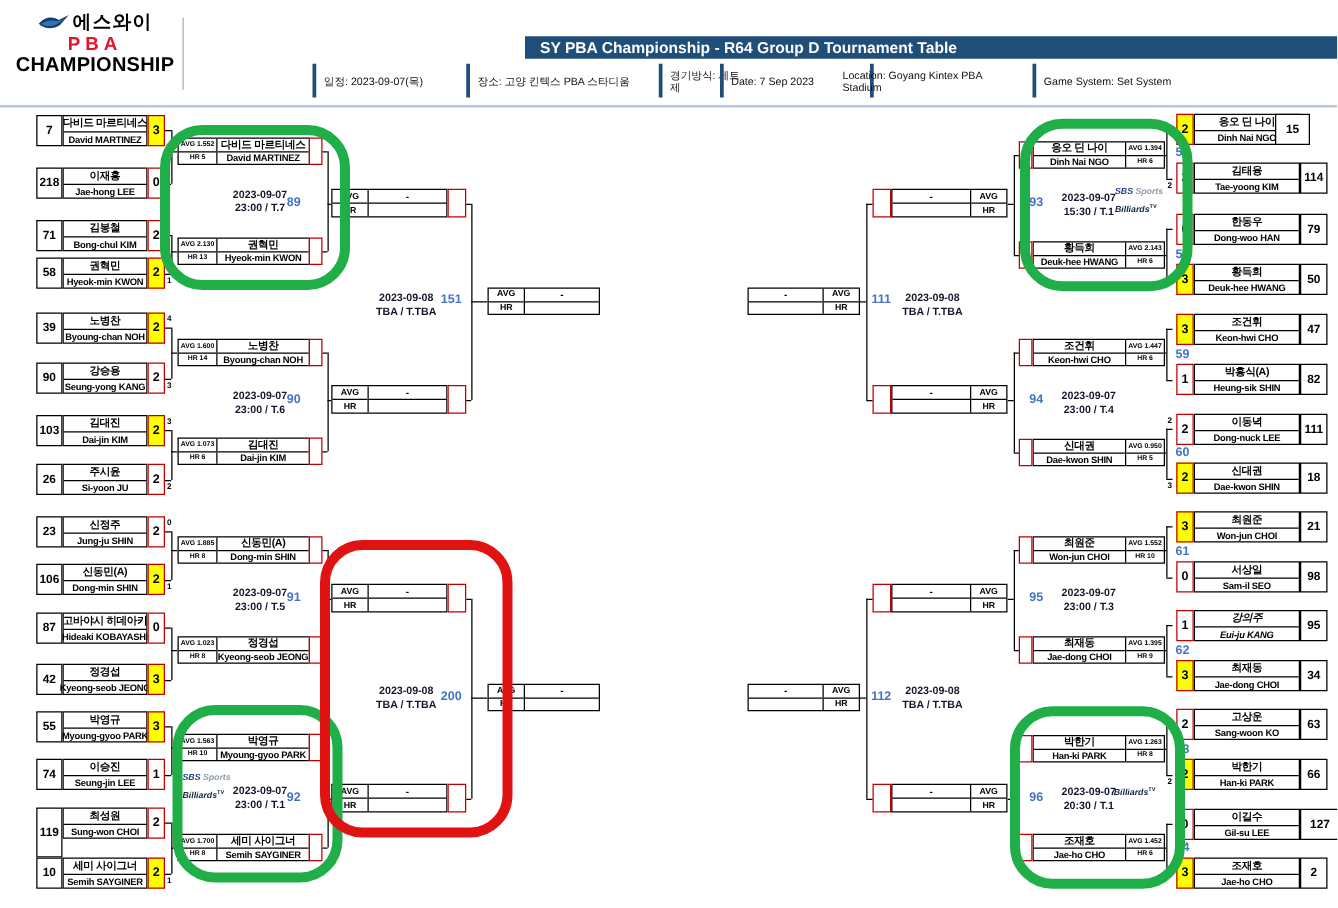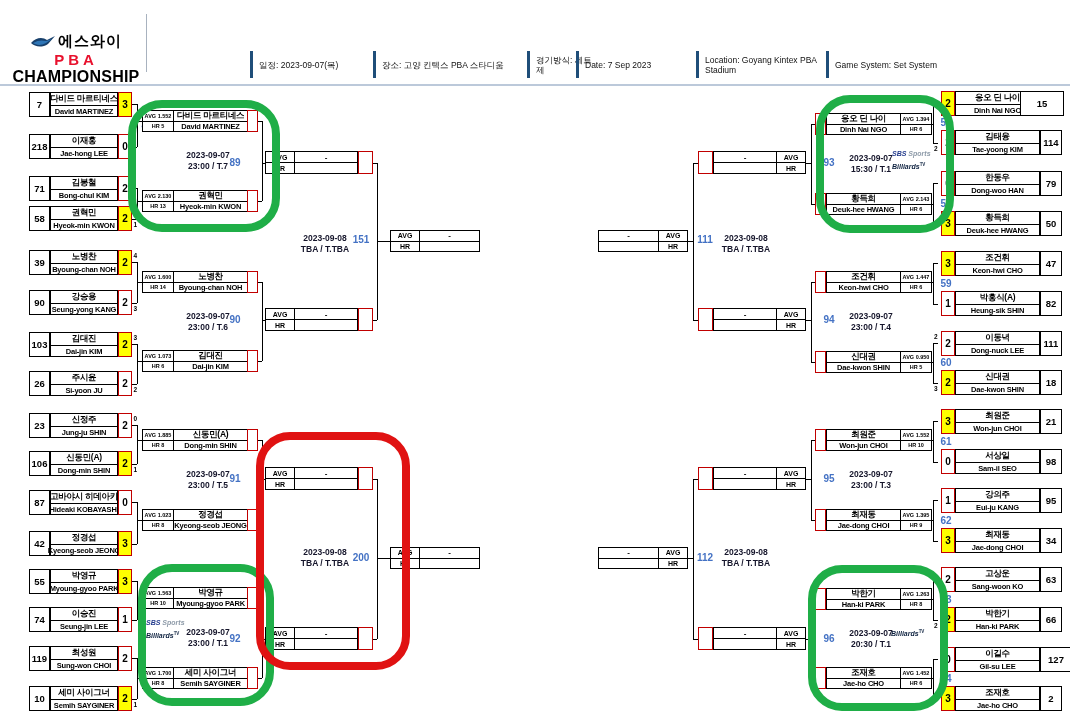--- a/index.html
+++ b/index.html
@@ -1,19 +1,19 @@
 <!DOCTYPE html>
 <html><head>
 <meta charset="utf-8">
 <style>
   html,body{margin:0;padding:0;background:#fff;}
   #page{position:relative;width:1070px;height:726px;background:#fff;overflow:hidden;
         font-family:"Liberation Sans",sans-serif;color:#000;}
   
-  #logo{position:absolute;left:10px;top:8px;width:132px;text-align:center;margin-top:24px;}
+  #logo{position:absolute;left:10px;top:8px;width:132px;text-align:center;}
   .logo-row{font-size:15px;font-weight:800;letter-spacing:1px;white-space:nowrap;}
   .logo-row svg{vertical-align:-2px;margin-right:2px;}
   #logo-pba{font-size:15px;font-weight:800;letter-spacing:4px;line-height:17px;}
   #logo-champ{font-size:16px;font-weight:800;letter-spacing:0.2px;line-height:18px;}
   #logo-divider{position:absolute;left:146px;top:14px;width:1px;height:58px;background:#a8b2bf;}
   #title-kr{position:absolute;left:420px;top:5px;width:650px;text-align:center;
             font-size:17px;font-weight:800;}
   #title-bar{position:absolute;left:420px;top:29px;width:650px;height:18px;
              color:#fff;font-size:12.5px;font-weight:700;line-height:18px;
              padding-left:12px;box-sizing:border-box;}
@@ -62,31 +62,32 @@
     <div class="logo-row">
       <span><svg width="26" height="13" viewBox="0 0 26 13">
             <path d="M1 8 C6 2 13 2 17 5 L25 1 L18 9 C12 13 5 12 1 8 Z" fill="#173f6b"></path>
             <path d="M3 8 C8 5 12 5 16 6 L22 4 L16 8 C11 11 6 10 3 8 Z" fill="#2e75b6"></path>
           </svg></span><span>에스와이</span>
     </div>
     <div id="logo-pba" style="color: rgb(232, 17, 45);">PBA</div>
     <div id="logo-champ">CHAMPIONSHIP</div>
   </div>
   <div id="logo-divider"></div>
+  <div id="title-bar" style="background: rgb(31, 78, 121);">SY PBA Championship - R64 Group D Tournament Table</div>
   <div id="info-row">
       <div class="info-bar" style="left: 250px; width: 2.5px; background: rgb(31, 78, 121);"></div>
       <div class="info-txt" style="left: 259px; width: 115px;">일정: 2023-09-07(목)</div>
       <div class="info-bar" style="left: 373px; width: 2.5px; background: rgb(31, 78, 121);"></div>
       <div class="info-txt" style="left: 382px; width: 148px;">장소: 고양 킨텍스 PBA 스타디움</div>
       <div class="info-bar" style="left: 527px; width: 2.5px; background: rgb(31, 78, 121);"></div>
       <div class="info-txt" style="left: 536px; width: 62px;">경기방식: 세트제</div>
       <div class="info-bar" style="left: 576px; width: 2.5px; background: rgb(31, 78, 121);"></div>
       <div class="info-txt" style="left: 585px; width: 112px;">Date: 7 Sep 2023</div>
       <div class="info-bar" style="left: 696px; width: 2.5px; background: rgb(31, 78, 121);"></div>
-      <div class="info-txt" style="left: 705px; width: 122px;">Location: Goyang Kintex PBA Stadium</div>
+      <div class="info-txt" style="left: 674px; width: 122px;">Location: Goyang Kintex PBA Stadium</div>
       <div class="info-bar" style="left: 826px; width: 2.5px; background: rgb(31, 78, 121);"></div>
       <div class="info-txt" style="left: 835px; width: 160px;">Game System: Set System</div>
     </div>
   <div id="header-rule"></div>
   <div id="bracket">
       <div class="bx cellmid seedbx" style="left: 29px; top: 92px; width: 21px; height: 25px;">7</div>
       <div class="bx" style="left: 50px; top: 92px; width: 68px; height: 25px;">
         <div class="krrow">다비드 마르티네스</div>
         <div class="enrow">David MARTINEZ</div>
       </div>
@@ -204,21 +205,21 @@
       <div class="bx" style="left: 50px; top: 607px; width: 68px; height: 25px;">
         <div class="krrow">이승진</div>
         <div class="enrow">Seung-jin LEE</div>
       </div>
       <div class="bx cellmid scorebx" style="left: 118px; top: 607px; width: 14px; height: 25px; border-color: rgb(192, 0, 0);">1</div>
       <div class="ln" style="left: 132px; top: 581px; width: 5px; height: 1px;"></div>
       <div class="ln" style="left: 132px; top: 620px; width: 5px; height: 1px;"></div>
       <div class="ln" style="left: 137px; top: 581px; width: 1px; height: 39px;"></div>
       <div class="ln" style="left: 137px; top: 598px; width: 5px; height: 1px;"></div>
       <div class="num" style="left: 139px; top: 594.5px; width: 16px; height: 12px; color: rgb(68, 114, 196);">55</div>
-      <div class="bx cellmid seedbx" style="left: 29px; top: 646px; width: 21px; height: 25px;">119</div>
+      <div class="bx cellmid seedbx" style="left: 29px; top: 646px; width: 21px; height: 40px;">119</div>
       <div class="bx" style="left: 50px; top: 646px; width: 68px; height: 25px;">
         <div class="krrow">최성원</div>
         <div class="enrow">Sung-won CHOI</div>
       </div>
       <div class="bx cellmid scorebx" style="left: 118px; top: 646px; width: 14px; height: 25px; border-color: rgb(192, 0, 0);">2</div>
       <div class="bx cellmid seedbx" style="left: 29px; top: 686px; width: 21px; height: 25px;">10</div>
       <div class="bx" style="left: 50px; top: 686px; width: 68px; height: 25px;">
         <div class="krrow">세미 사이그너</div>
         <div class="enrow">Semih SAYGINER</div>
       </div>
@@ -227,21 +228,21 @@
       <div class="ln" style="left: 132px; top: 658px; width: 5px; height: 1px;"></div>
       <div class="ln" style="left: 132px; top: 699px; width: 5px; height: 1px;"></div>
       <div class="ln" style="left: 137px; top: 658px; width: 1px; height: 41px;"></div>
       <div class="ln" style="left: 137px; top: 678px; width: 5px; height: 1px;"></div>
       <div class="num" style="left: 139px; top: 672.5px; width: 16px; height: 12px; color: rgb(68, 114, 196);">56</div>
       <div class="bx cellmid scorebx" style="left: 941px; top: 91px; width: 14px; height: 25px; border-color: rgb(192, 0, 0); background: rgb(255, 255, 0);">2</div>
       <div class="bx" style="left: 955px; top: 91px; width: 85px; height: 25px;">
         <div class="krrow">응오 딘 나이</div>
         <div class="enrow">Dinh Nai NGO</div>
       </div>
-      <div class="bx cellmid seedbx" style="left: 1020px; top: 91px; width: 44px; height: 25px;">15</div>
+      <div class="bx cellmid seedbx" style="left: 1020px; top: 91px; width: 28px; height: 25px;">15</div>
       <div class="bx cellmid scorebx" style="left: 941px; top: 130px; width: 14px; height: 25px; border-color: rgb(192, 0, 0);">2</div>
       <div class="bx" style="left: 955px; top: 130px; width: 85px; height: 25px;">
         <div class="krrow">김태융</div>
         <div class="enrow">Tae-yoong KIM</div>
       </div>
       <div class="bx cellmid seedbx" style="left: 1040px; top: 130px; width: 22px; height: 25px;">114</div>
       <div class="so" style="left: 934px; top: 145px;">2</div>
       <div class="ln" style="left: 933px; top: 103px; width: 5px; height: 1px;"></div>
       <div class="ln" style="left: 933px; top: 143px; width: 5px; height: 1px;"></div>
       <div class="ln" style="left: 933px; top: 103px; width: 1px; height: 40px;"></div>
@@ -311,21 +312,21 @@
         <div class="krrow">서상일</div>
         <div class="enrow">Sam-il SEO</div>
       </div>
       <div class="bx cellmid seedbx" style="left: 1040px; top: 449px; width: 22px; height: 25px;">98</div>
       <div class="ln" style="left: 933px; top: 421px; width: 5px; height: 1px;"></div>
       <div class="ln" style="left: 933px; top: 462px; width: 5px; height: 1px;"></div>
       <div class="ln" style="left: 933px; top: 421px; width: 1px; height: 41px;"></div>
       <div class="ln" style="left: 928px; top: 440px; width: 5px; height: 1px;"></div>
       <div class="num" style="left: 938px; top: 435.5px; width: 16px; height: 12px; color: rgb(68, 114, 196);">61</div>
       <div class="bx cellmid scorebx" style="left: 941px; top: 488px; width: 14px; height: 25px; border-color: rgb(192, 0, 0);">1</div>
-      <div class="bx" style="left: 955px; top: 488px; width: 85px; height: 25px;">
+      <div class="bx" style="left: 955px; top: 488px; width: 85px; height: 25px; font-style: italic;">
         <div class="krrow">강의주</div>
         <div class="enrow">Eui-ju KANG</div>
       </div>
       <div class="bx cellmid seedbx" style="left: 1040px; top: 488px; width: 22px; height: 25px;">95</div>
       <div class="bx cellmid scorebx" style="left: 941px; top: 528px; width: 14px; height: 25px; border-color: rgb(192, 0, 0); background: rgb(255, 255, 0);">3</div>
       <div class="bx" style="left: 955px; top: 528px; width: 85px; height: 25px;">
         <div class="krrow">최재동</div>
         <div class="enrow">Jae-dong CHOI</div>
       </div>
       <div class="bx cellmid seedbx" style="left: 1040px; top: 528px; width: 22px; height: 25px;">34</div>

